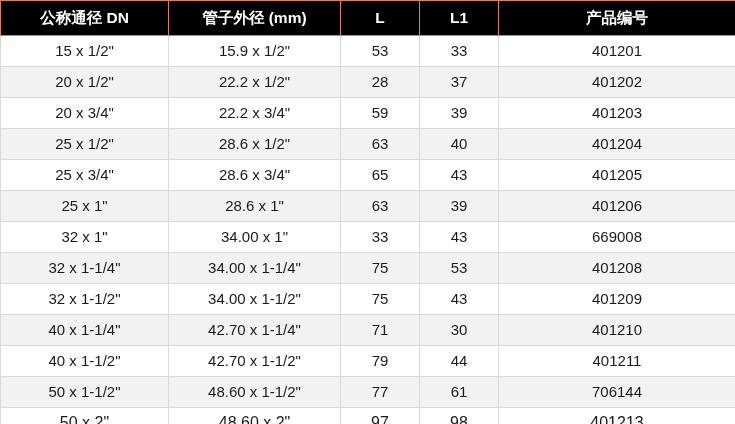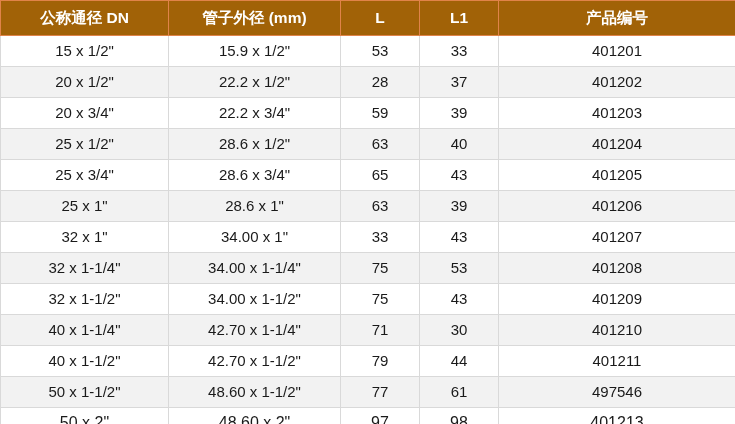--- a/index.html
+++ b/index.html
@@ -25,21 +25,21 @@
     vertical-align: middle;
     color: #1a1a1a;
     font-size: 15px;
     line-height: 1.1;
     padding: 0;
     height: 30px;
     white-space: nowrap;
     overflow: hidden;
   }
   .spec-table thead th {
-    background: #a16207;
+    background: #000000;
     color: #ffffff;
     font-weight: bold;
     font-size: 15.5px;
     height: 34px;
     border: 1px solid #e08349;
   }
   .spec-table tbody tr:nth-child(odd) td {
     background: #ffffff;
   }
   .spec-table tbody tr:nth-child(even) td {
@@ -115,21 +115,21 @@
         <td>28.6 x 1"</td>
         <td>63</td>
         <td>39</td>
         <td>401206</td>
       </tr>
       <tr>
         <td>32 x 1"</td>
         <td>34.00 x 1"</td>
         <td>33</td>
         <td>43</td>
-        <td>401207</td>
+        <td>669008</td>
       </tr>
       <tr>
         <td>32 x 1-1/4"</td>
         <td>34.00 x 1-1/4"</td>
         <td>75</td>
         <td>53</td>
         <td>401208</td>
       </tr>
       <tr>
         <td>32 x 1-1/2"</td>
@@ -150,21 +150,21 @@
         <td>42.70 x 1-1/2"</td>
         <td>79</td>
         <td>44</td>
         <td>401211</td>
       </tr>
       <tr>
         <td>50 x 1-1/2"</td>
         <td>48.60 x 1-1/2"</td>
         <td>77</td>
         <td>61</td>
-        <td>497546</td>
+        <td>706144</td>
       </tr>
       <tr>
         <td>50 x 2"</td>
         <td>48.60 x 2"</td>
         <td>97</td>
         <td>98</td>
         <td>401213</td>
       </tr>
     </tbody>
 </table>

